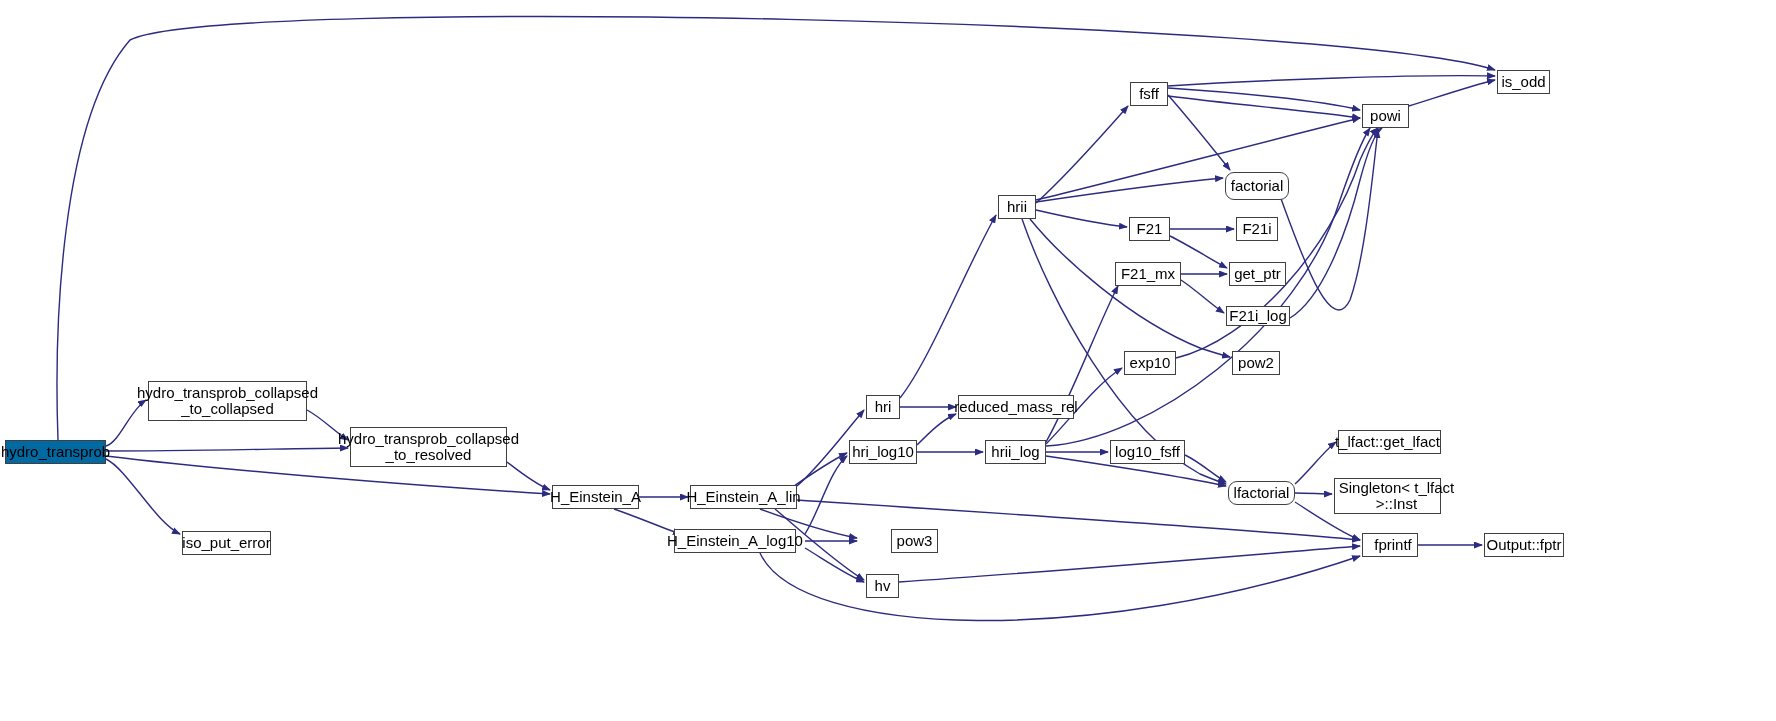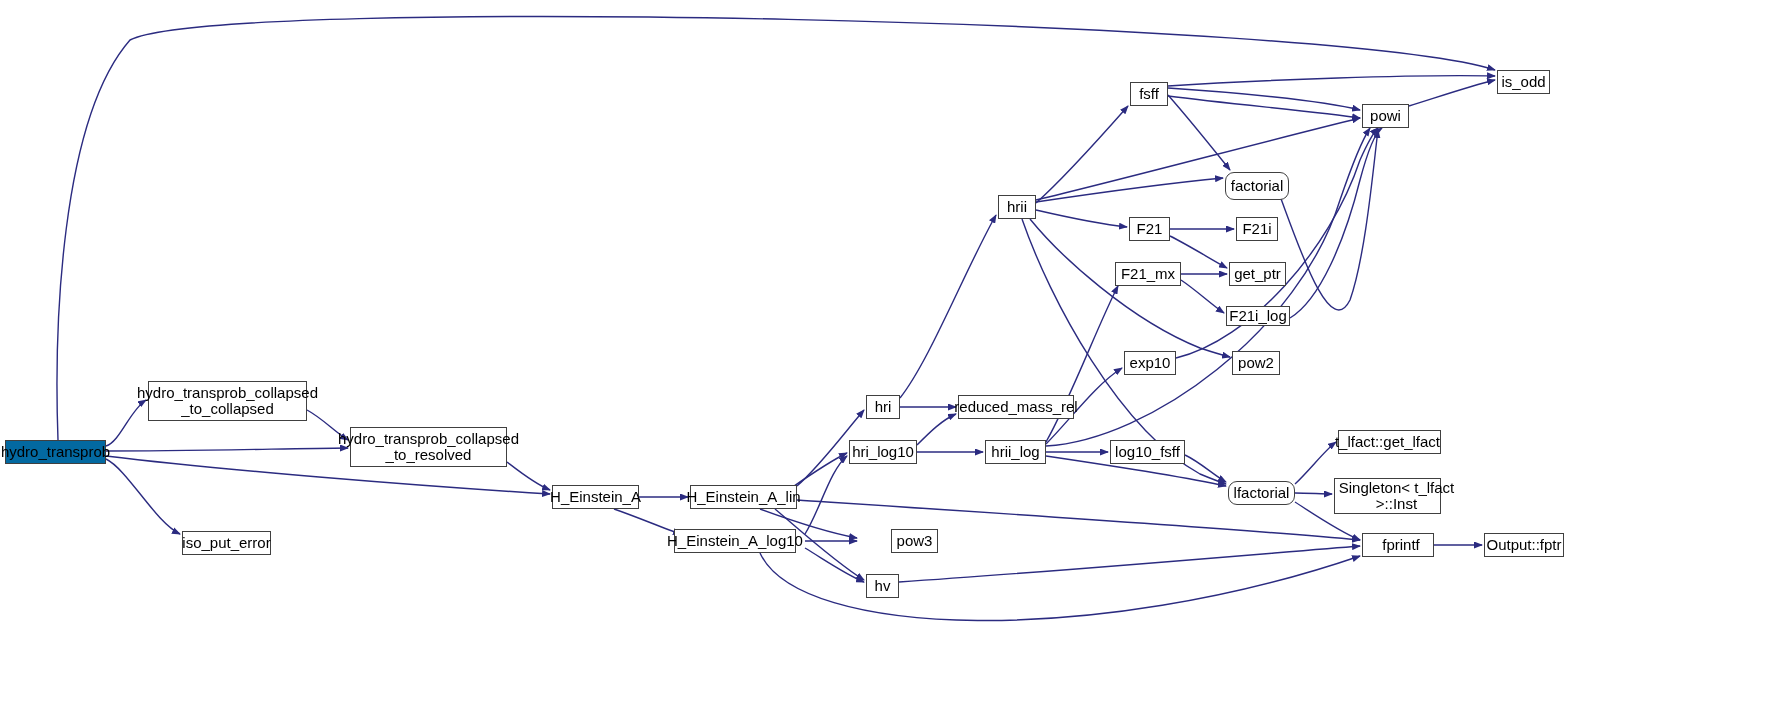--- a/index.html
+++ b/index.html
@@ -130,17 +130,17 @@
       <div class="node thick" style="left: 1225px; top: 172px; width: 64px; height: 28px; border-radius: 9px;"><span class="node-label">factorial</span></div>
       <div class="node thick" style="left: 1236px; top: 217px; width: 42px; height: 24px;"><span class="node-label">F21i</span></div>
       <div class="node thick" style="left: 1229px; top: 262px; width: 57px; height: 24px;"><span class="node-label">get_ptr</span></div>
       <div class="node thick" style="left: 1226px; top: 306px; width: 64px; height: 20px;"><span class="node-label">F21i_log</span></div>
       <div class="node thick" style="left: 1232px; top: 351px; width: 48px; height: 24px;"><span class="node-label">pow2</span></div>
       <div class="node thick" style="left: 1228px; top: 481px; width: 67px; height: 24px; border-radius: 9px;"><span class="node-label">lfactorial</span></div>
       <div class="node thick" style="left: 1362px; top: 104px; width: 47px; height: 24px;"><span class="node-label">powi</span></div>
       <div class="node thick" style="left: 1338px; top: 430px; width: 103px; height: 24px; justify-content: flex-end;"><span class="node-label">t_lfact::get_lfact</span></div>
       <div class="node thick" style="left: 1334px; top: 478px; width: 107px; height: 36px; padding-left: 18px;"><span class="node-label">Singleton&lt; t_lfact
 &gt;::Inst</span></div>
-      <div class="node thick" style="left: 1362px; top: 533px; width: 72px; height: 24px; padding-left: 6px;"><span class="node-label">fprintf</span></div>
+      <div class="node thick" style="left: 1362px; top: 533px; width: 56px; height: 24px; padding-left: 6px;"><span class="node-label">fprintf</span></div>
       <div class="node thick" style="left: 1497px; top: 70px; width: 53px; height: 24px;"><span class="node-label">is_odd</span></div>
       <div class="node thick" style="left: 1484px; top: 533px; width: 80px; height: 24px; justify-content: center;"><span class="node-label">Output::fptr</span></div>
     </div>
 </div>
 
 </body></html>

